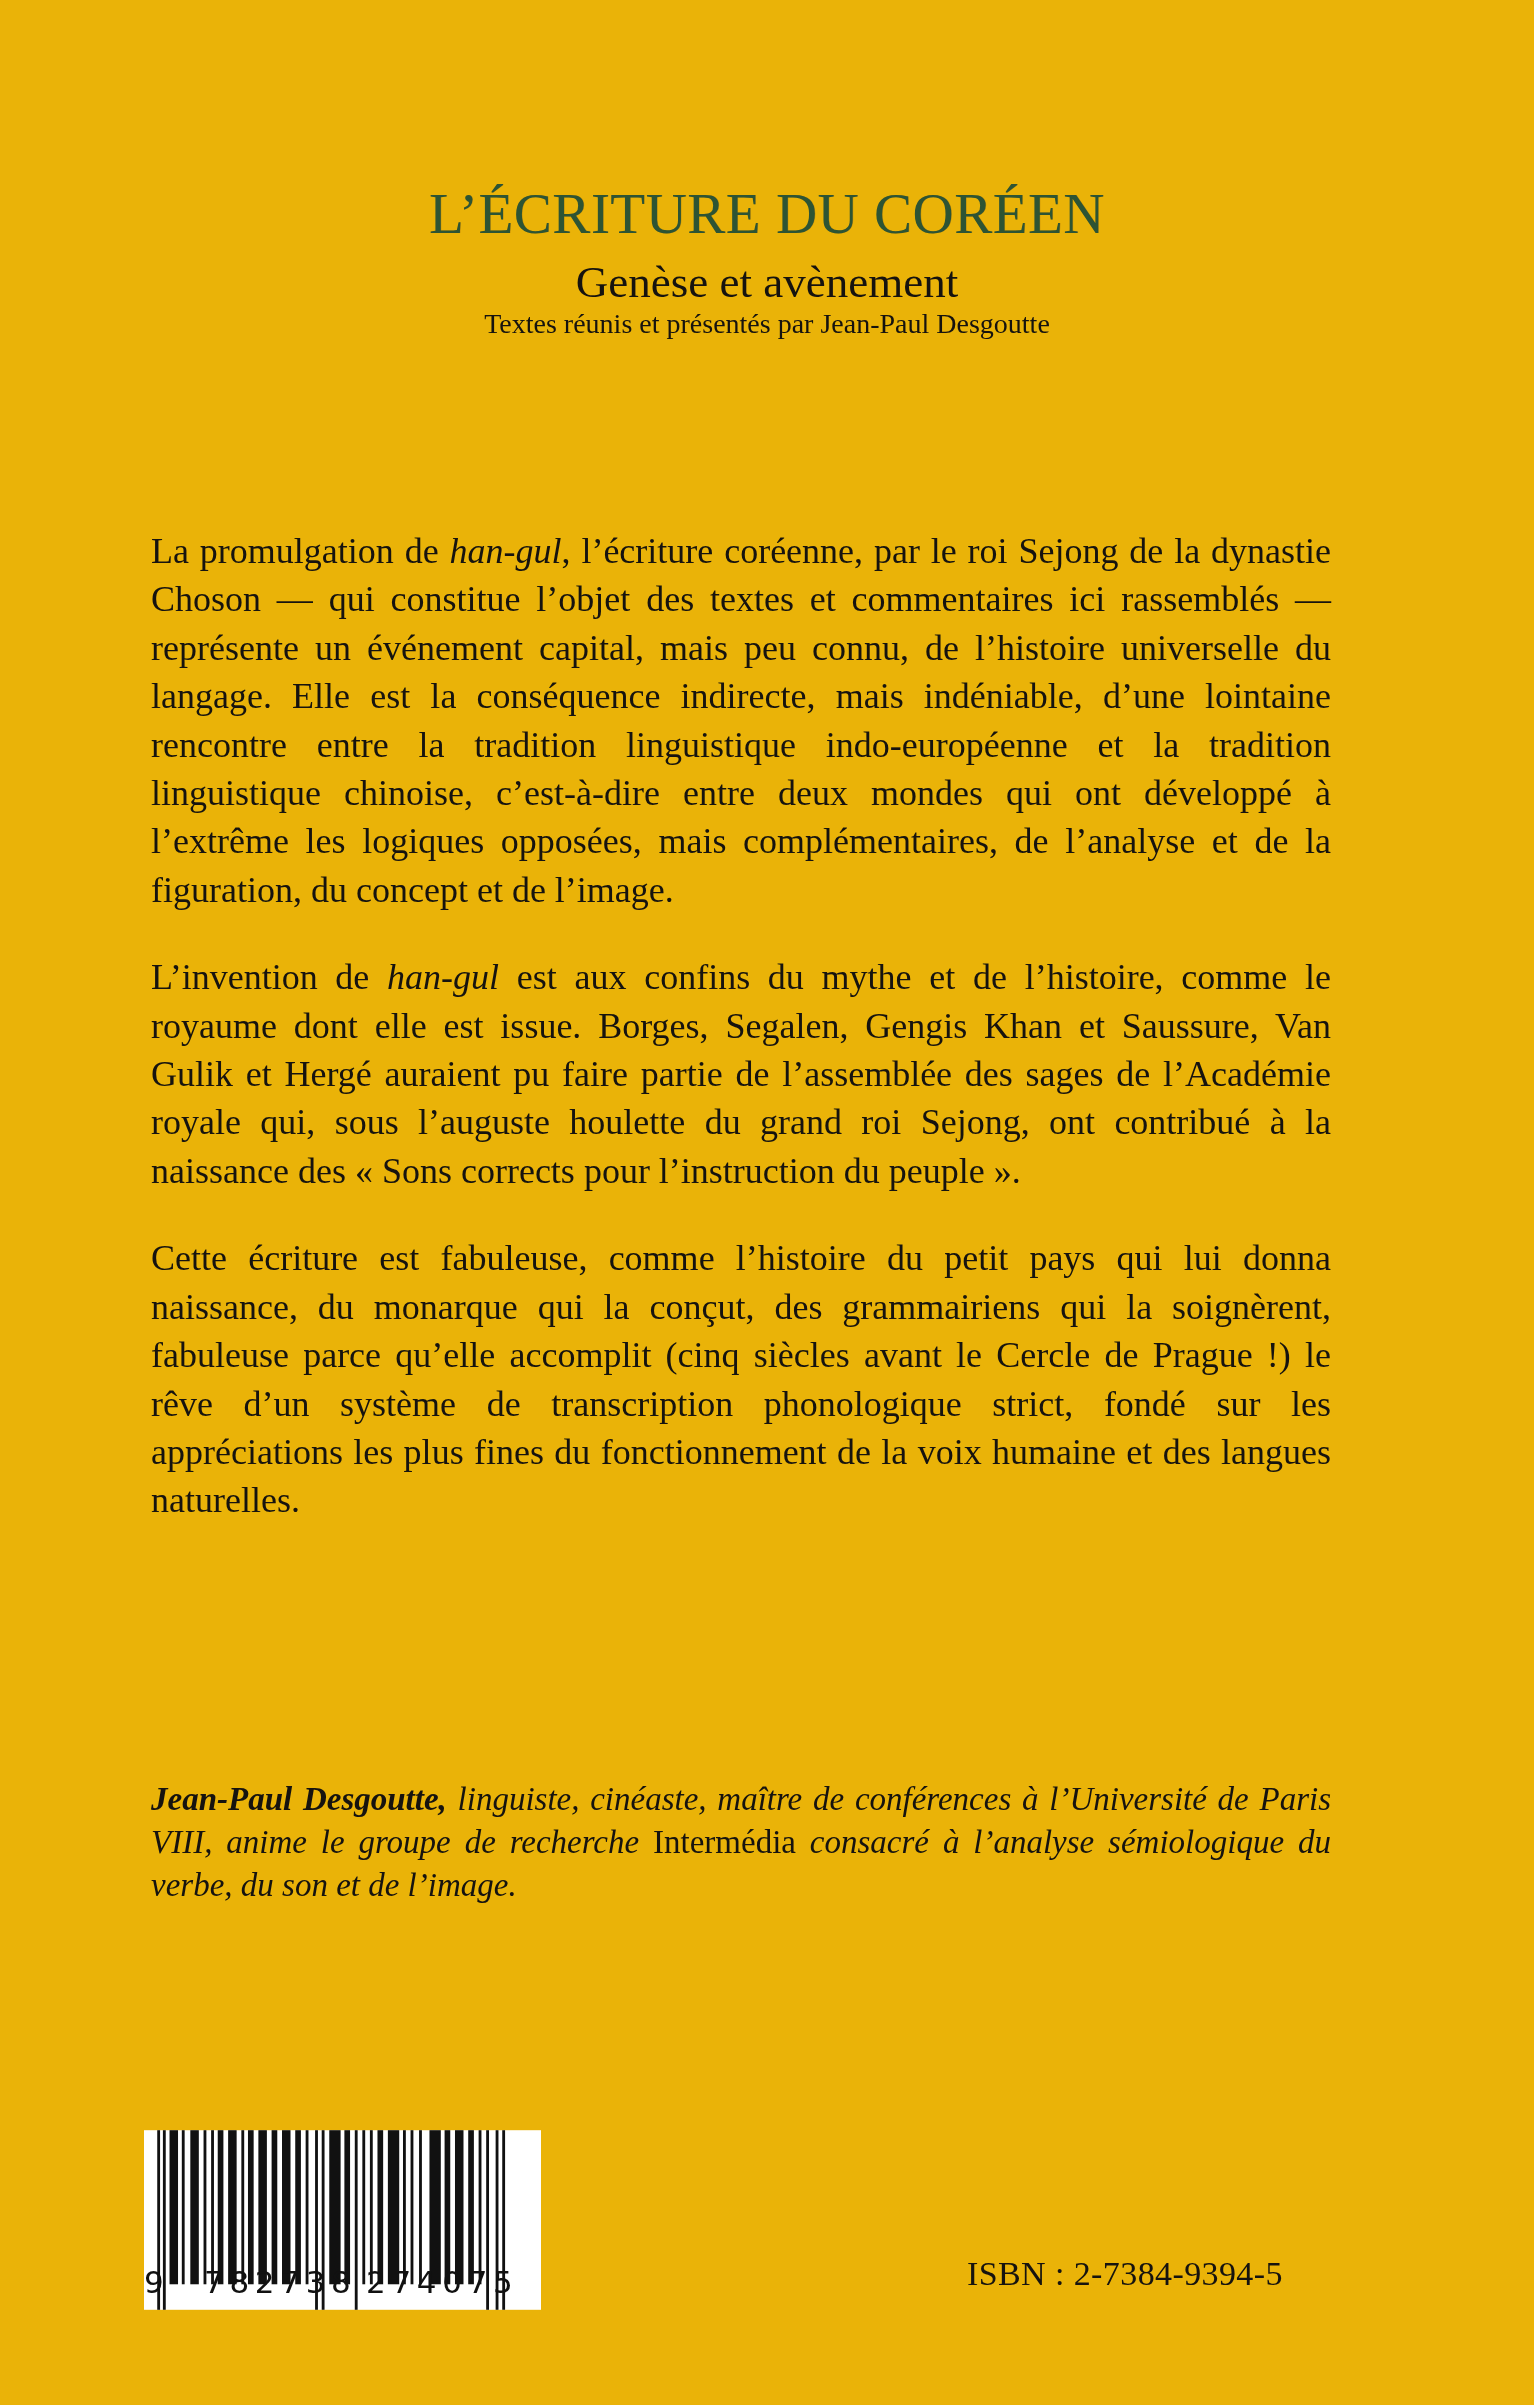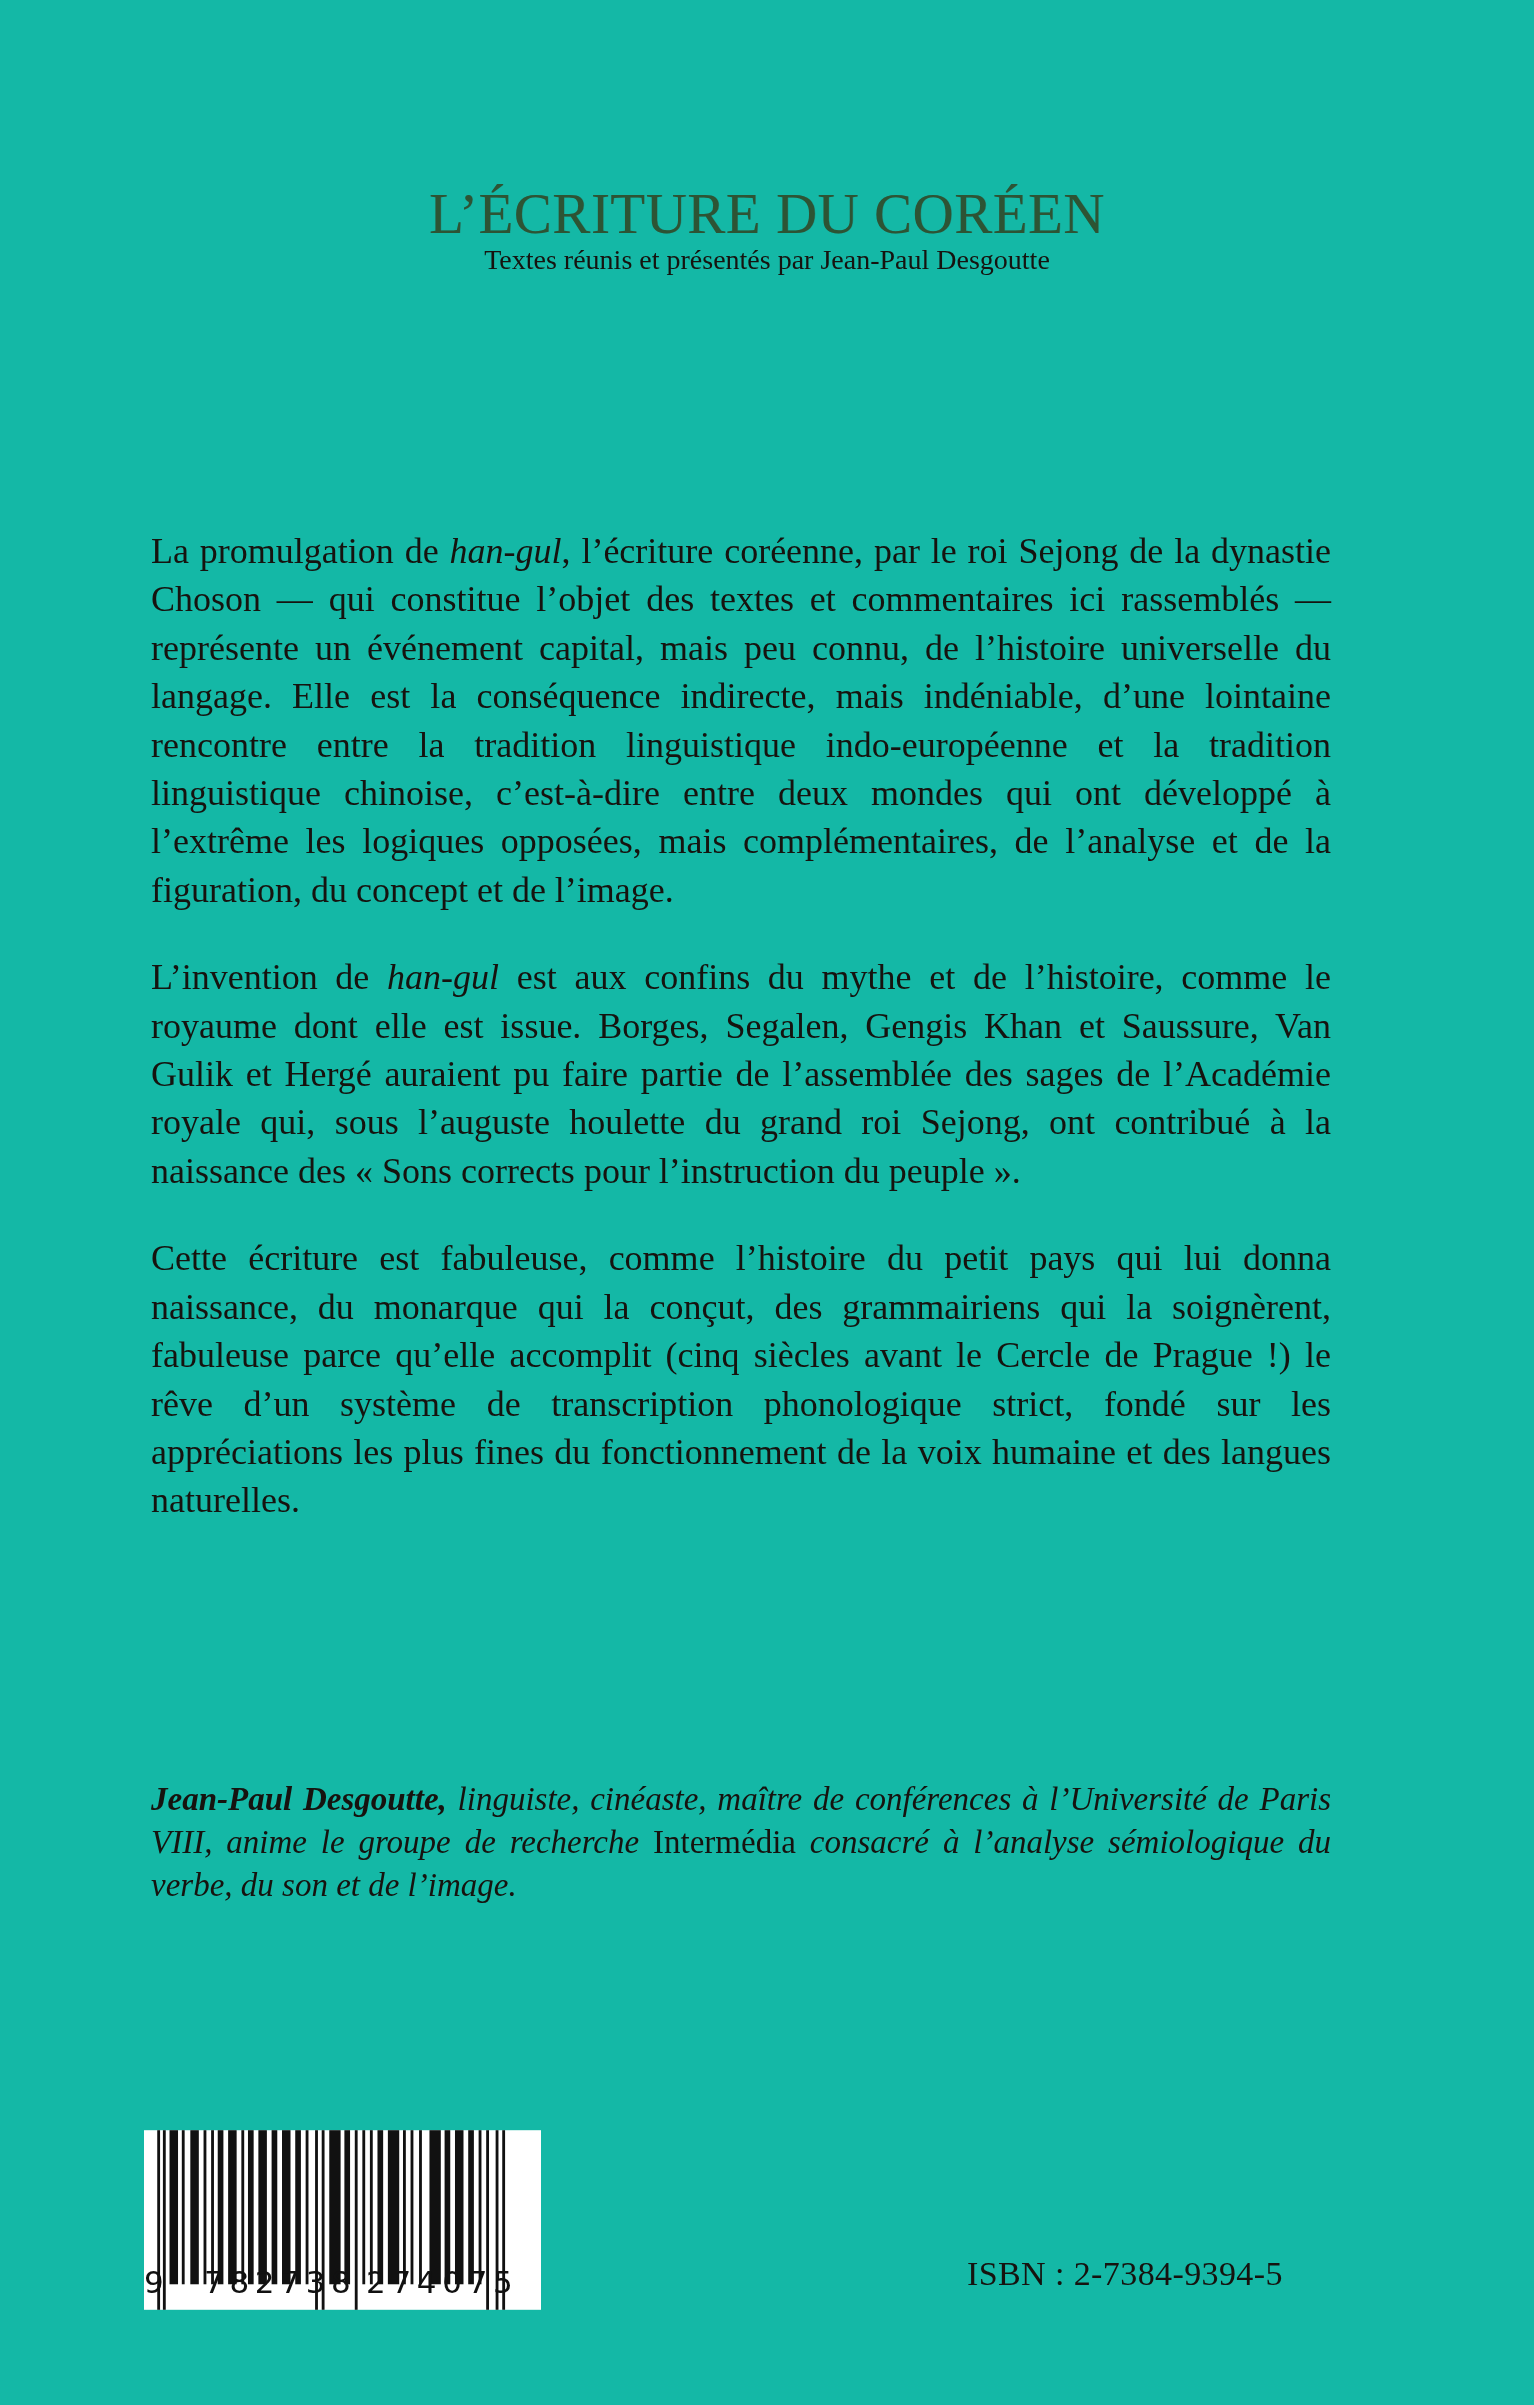--- a/index.html
+++ b/index.html
@@ -12,21 +12,21 @@
     height: 2406px;
     font-family: "Liberation Serif", "DejaVu Serif", serif;
     color: #111111;
     position: relative;
     overflow: hidden;
   }
 
   .page {
     position: absolute;
     inset: 0;
-    background: #14b8a6;
+    background: #eab308;
   }
 
   
   .header {
     position: absolute;
     top: 185px;
     left: 0;
     right: 0;
     text-align: center;
   }
@@ -129,20 +129,21 @@
     white-space: nowrap;
   }
 </style>
 </head>
 <body>
 
 <div class="page">
 
   <div class="header">
     <h1 class="book-title">L’ÉCRITURE DU CORÉEN</h1>
+    <div class="book-subtitle">Genèse et avènement</div>
     <div class="book-credit">Textes réunis et présentés par Jean-Paul Desgoutte</div>
   </div>
 
   <div class="blurb">
 
     <p class="para"><span>La promulgation de </span><i>han-gul</i><span>, l’écriture coréenne, par le roi Sejong de la dynastie Choson — qui constitue l’objet des textes et commentaires ici rassemblés — représente un événement capital, mais peu connu, de l’histoire universelle du langage. Elle est la conséquence indirecte, mais indéniable, d’une lointaine rencontre entre la tradition linguistique indo-européenne et la tradition linguistique chinoise, c’est-à-dire entre deux mondes qui ont développé à l’extrême les logiques opposées, mais complémentaires, de l’analyse et de la figuration, du concept et de l’image.</span></p>
 
     <p class="para"><span>L’invention de </span><i>han-gul</i><span> est aux confins du mythe et de l’histoire, comme le royaume dont elle est issue. Borges, Segalen, Gengis Khan et Saussure, Van Gulik et Hergé auraient pu faire partie de l’assemblée des sages de l’Académie royale qui, sous l’auguste houlette du grand roi Sejong, ont contribué à la naissance des « Sons corrects pour l’instruction du peuple ».</span></p>
 
     <p class="para">Cette écriture est fabuleuse, comme l’histoire du petit pays qui lui donna naissance, du monarque qui la conçut, des grammairiens qui la soignèrent, fabuleuse parce qu’elle accomplit (cinq siècles avant le Cercle de Prague !) le rêve d’un système de transcription phonologique strict, fondé sur les appréciations les plus fines du fonctionnement de la voix humaine et des langues naturelles.</p>

